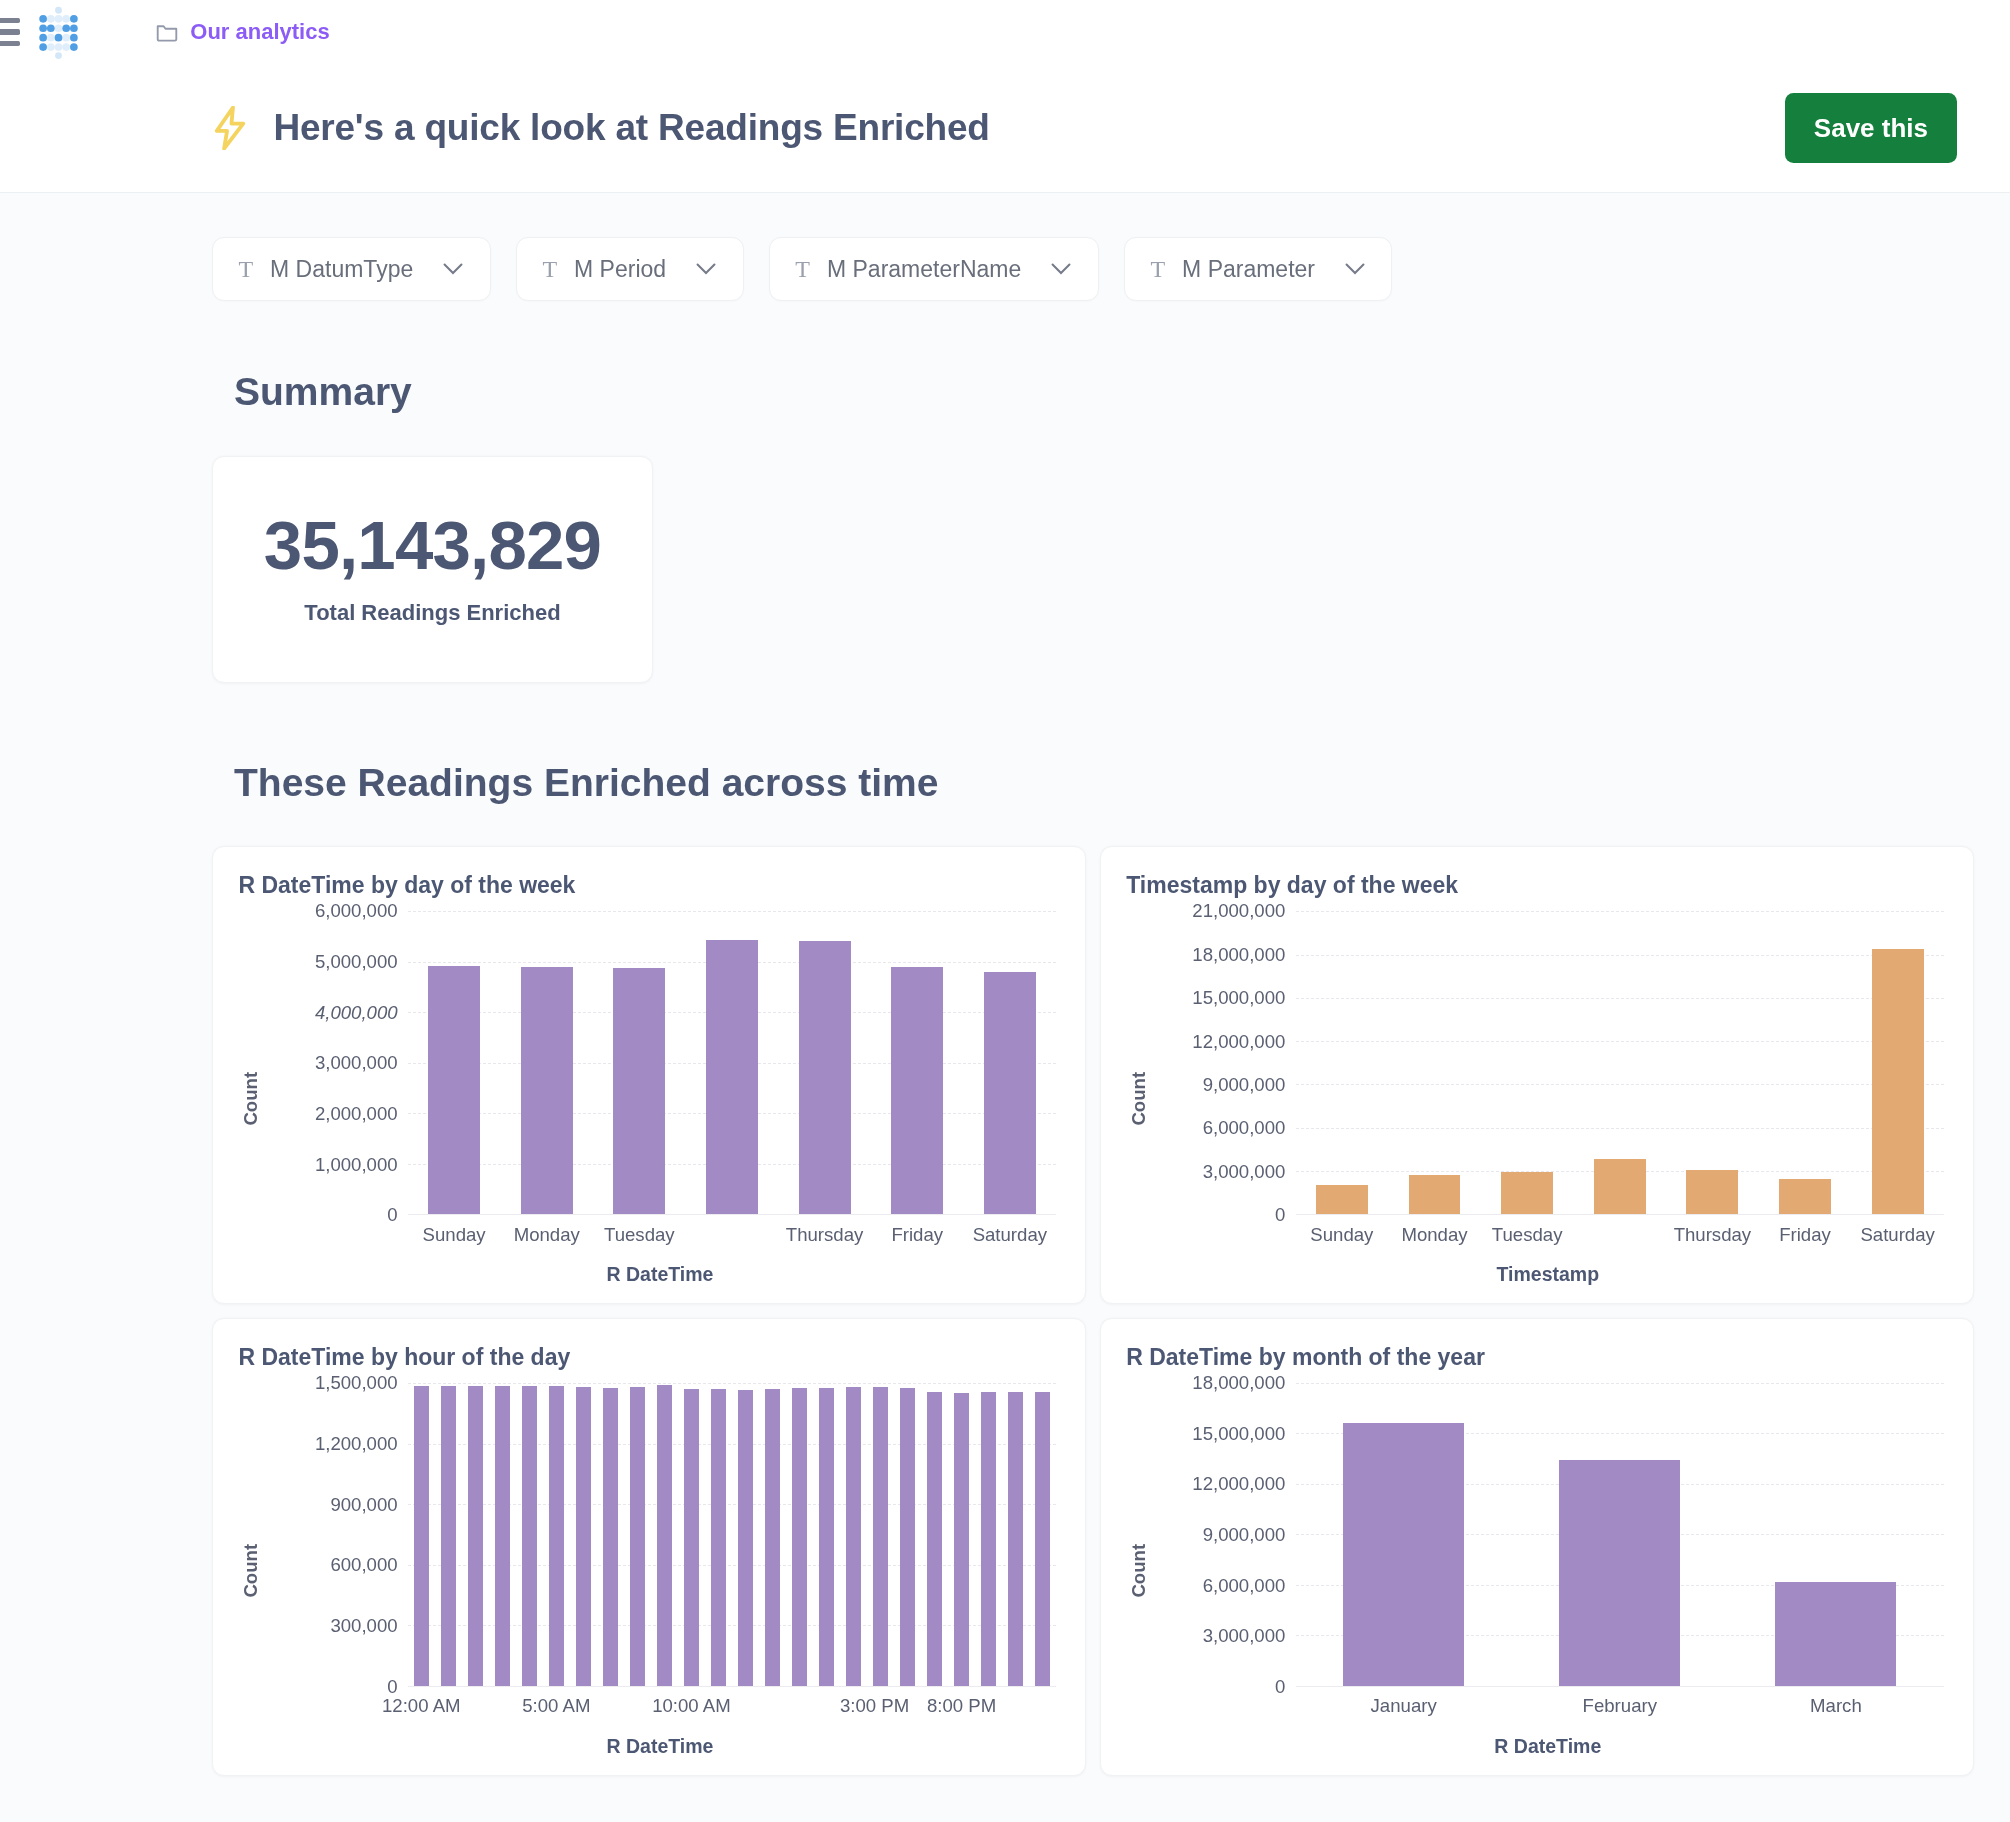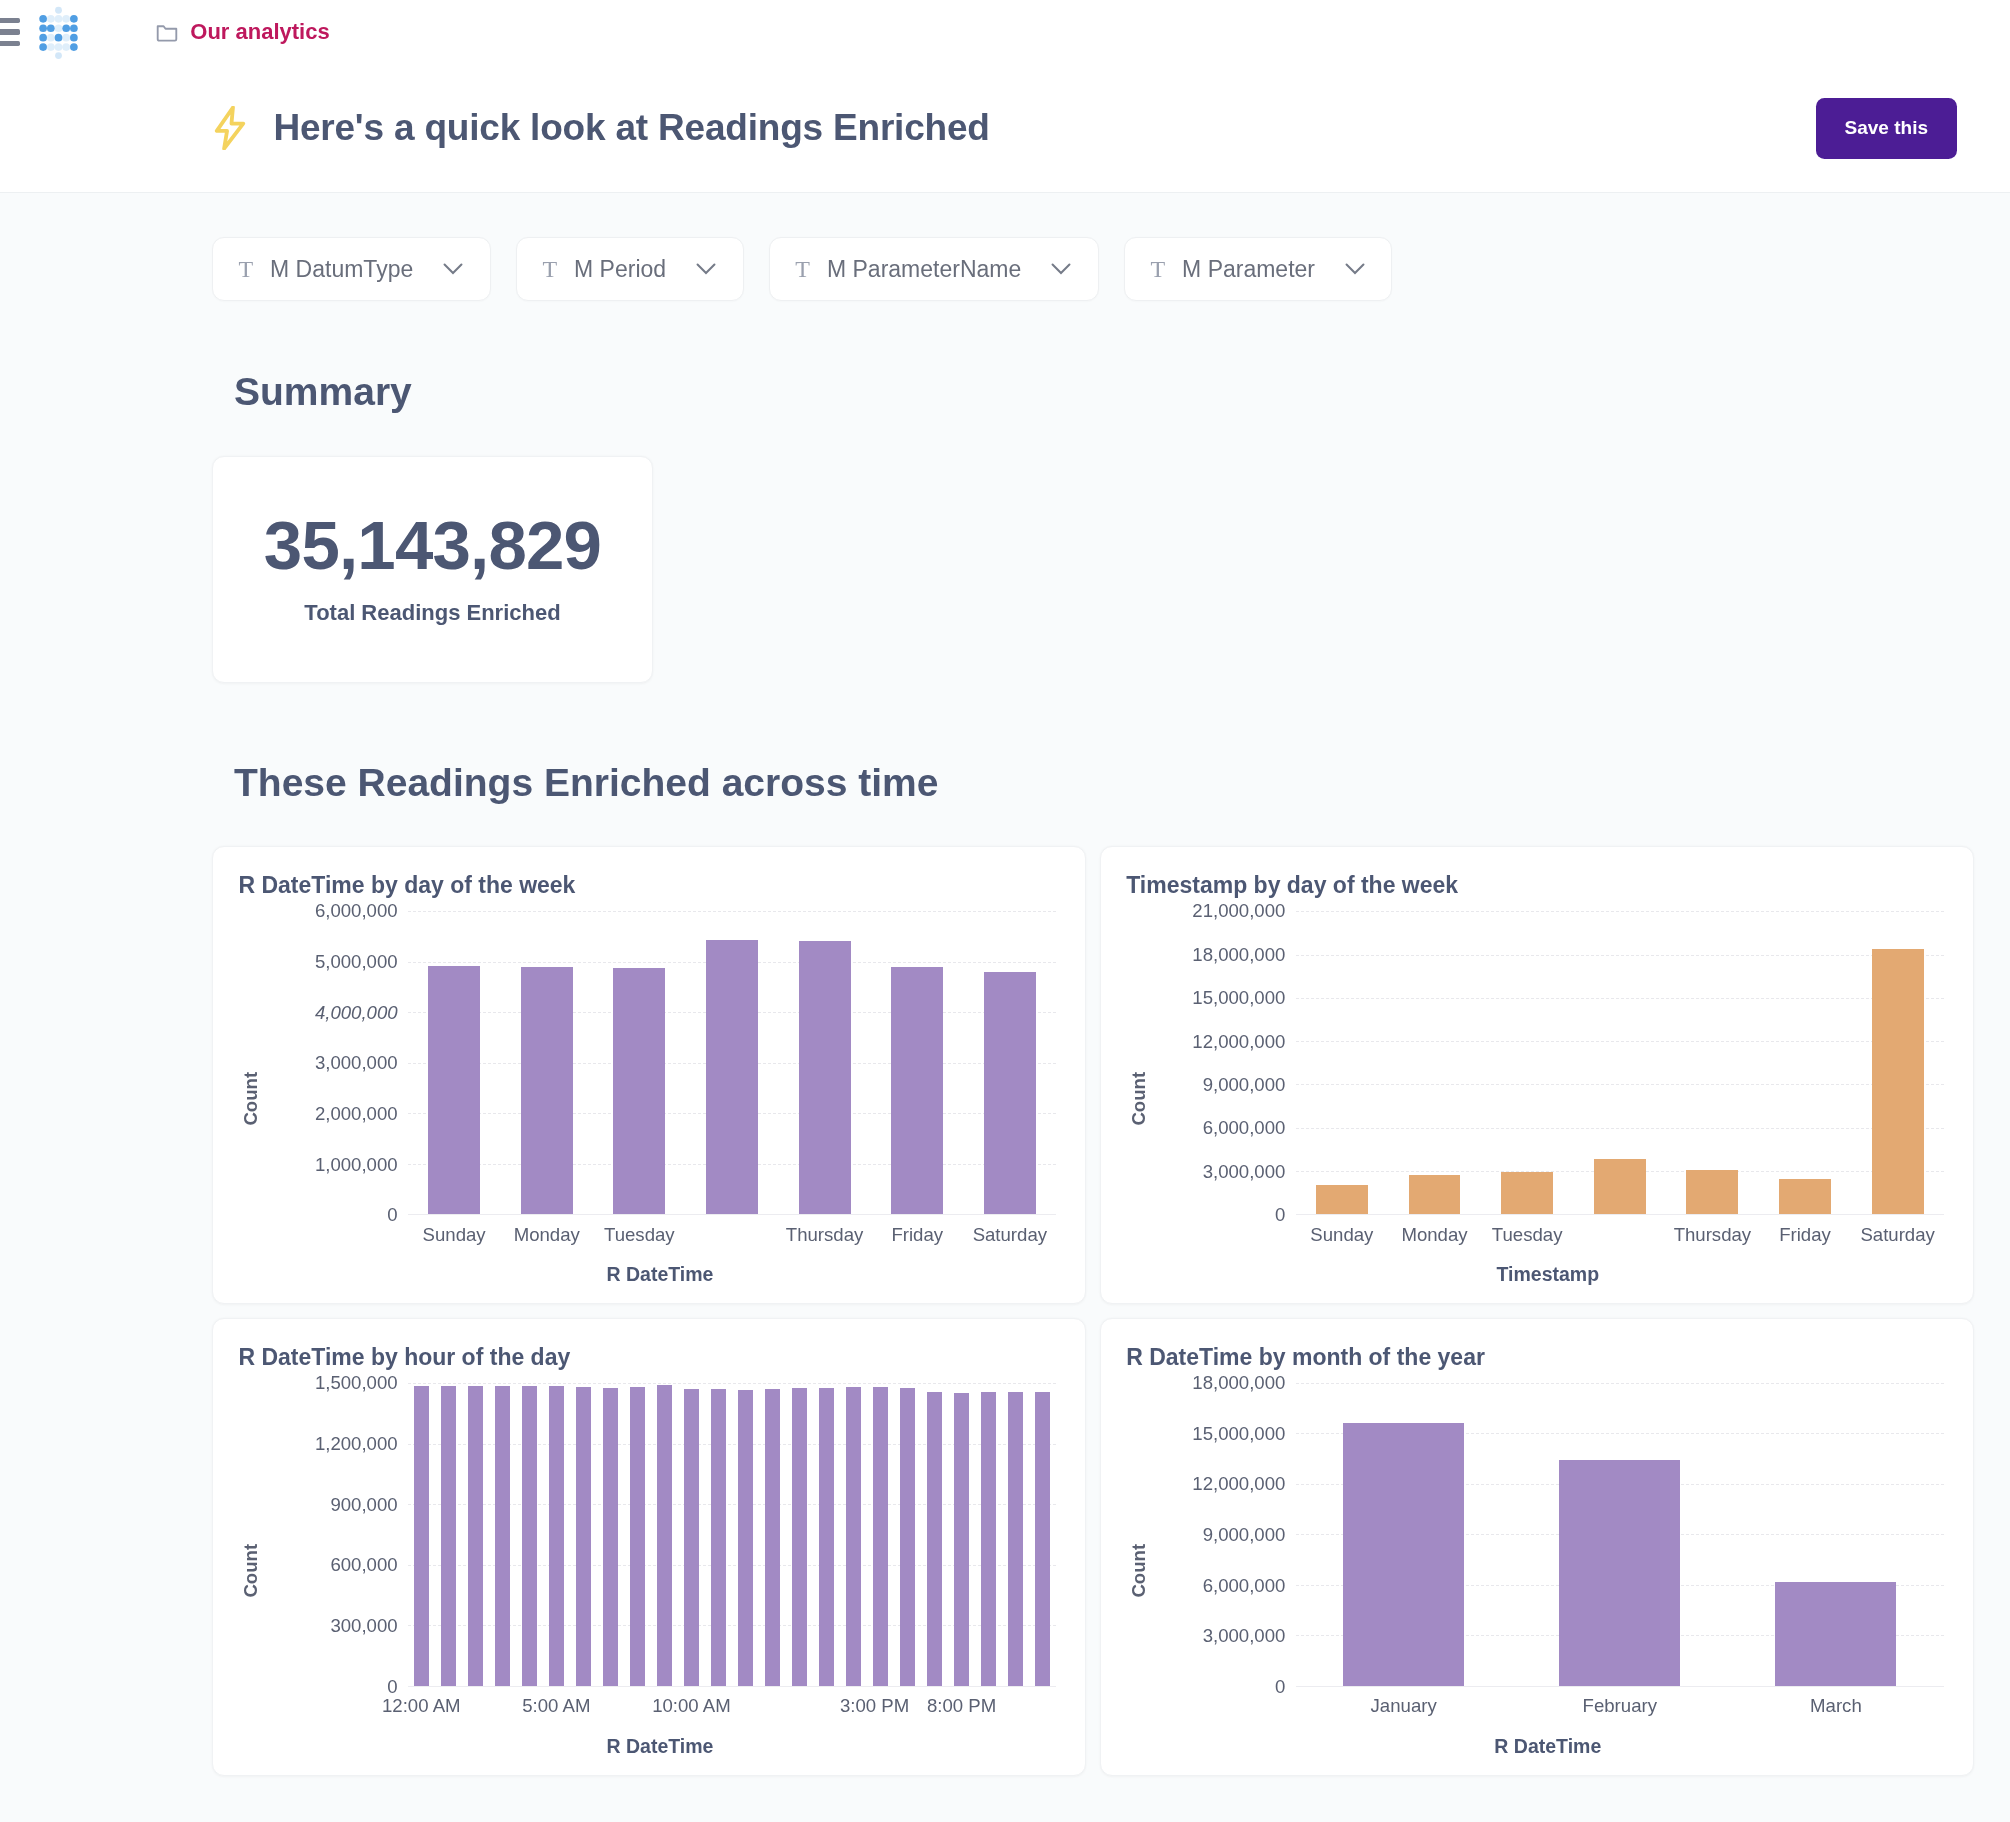--- a/index.html
+++ b/index.html
@@ -20,38 +20,38 @@
   .hamburger {
     width: 30.5px; margin-left: -10.2px;
     display: flex; flex-direction: column; gap: 6px;
     flex: 0 0 auto;
   }
   .hamburger span { display:block; height: 5.1px; background: #7b8190; border-radius: 1.7px; }
   .logo { margin-left: 12px; width: 53px; height: 53px; position: relative; flex:0 0 auto;}
   .logo svg { display:block; }
   .breadcrumb {
     margin-left: 71px; display:flex; align-items:center; gap: 12px;
-    font-size: 22px; color: #be185d; font-weight: 600;
+    font-size: 22px; color: #8b5cf6; font-weight: 600;
   }
   .folder-icon { width: 22px; height: 20.3px; display:block; }
 
   
   .titlebar {
     background: #ffffff; height: 129px;
     display:flex; align-items:center;
     padding: 0 53px 0 212px;
     border-bottom: 1.7px solid #edf0f2;
     position: relative;
   }
   .bolt { width: 36px; height: 44px; flex: 0 0 auto; margin-right: 25.4px; }
   .page-title { font-size: 37px; font-weight: 700; color: #4c5773; letter-spacing: -0.2px; }
   .save-btn {
     margin-left: auto;
-    background: #4c1d95; color: #fff;
-    font-size: 19px; font-weight: 700;
+    background: #15803d; color: #fff;
+    font-size: 26px; font-weight: 700;
     border: none; border-radius: 8.5px;
     padding: 19.5px 29px; cursor: pointer;
     font-family: "Liberation Sans", sans-serif;
   }
 
   
   .filterbar {
     padding: 44px 0 0 212px;
     display: flex; gap: 25.4px;
   }

